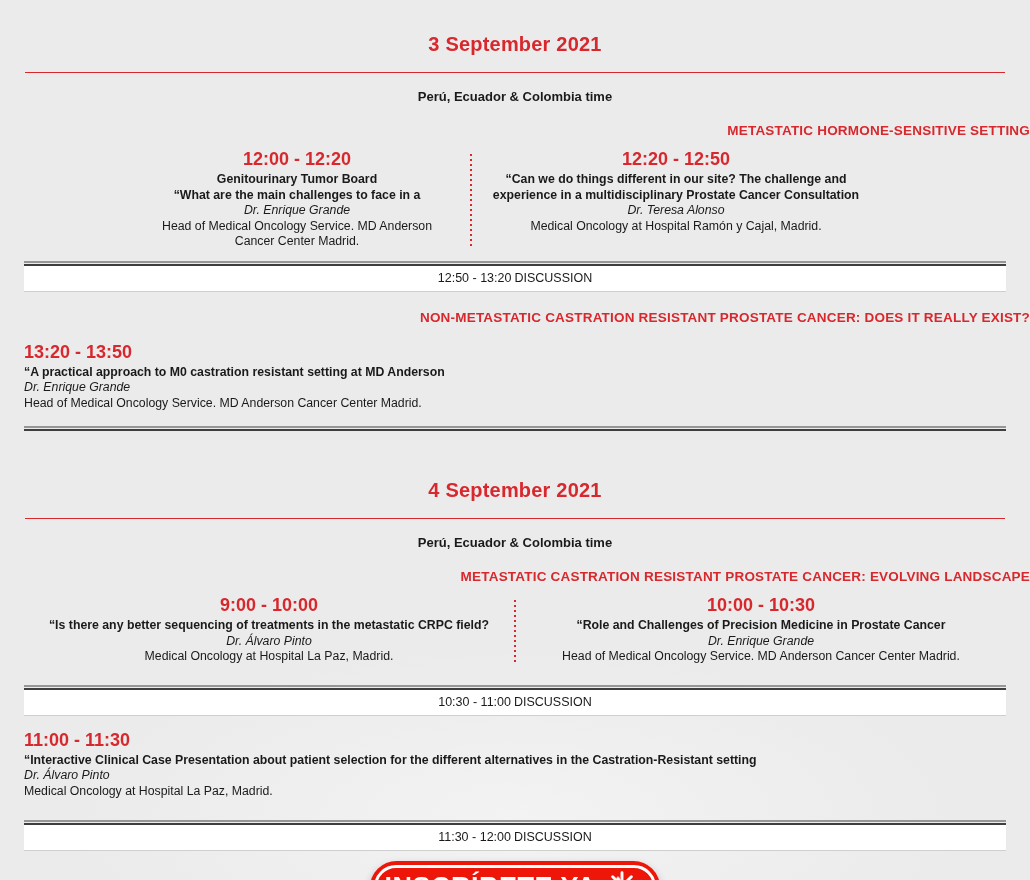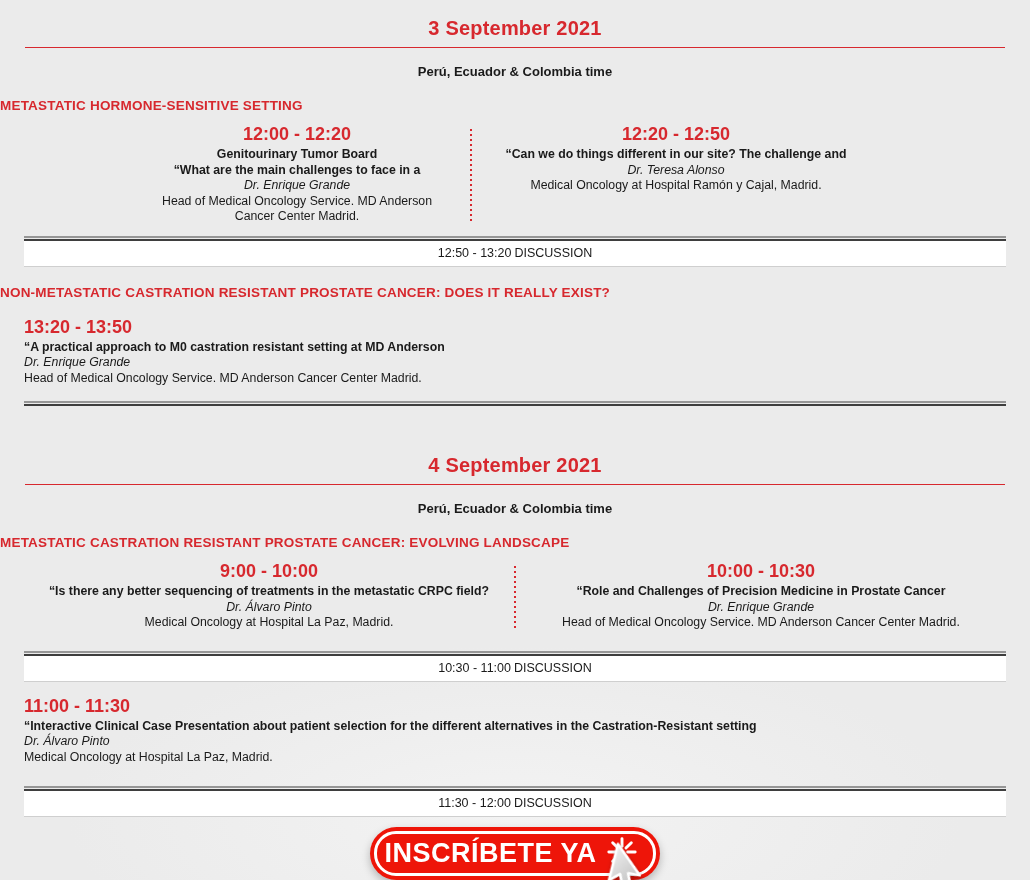--- a/index.html
+++ b/index.html
@@ -9,28 +9,28 @@
     background:#ebebeb;
     overflow:hidden;
     color:#1a1a1a;
   }
   .page{
     width:1030px;height:880px;
     background:radial-gradient(ellipse 62% 28% at 50% 93%, #f3f3f3 0%, #ebebeb 70%);
     padding-top:16px;box-sizing:border-box;
   }
   .date{
-    margin:0;text-align:center;
+    margin:16px;text-align:center;
     font-size:20px;font-weight:bold;color:#d7282e;
     line-height:24px;letter-spacing:.2px;
   }
   .red-rule{height:1px;background:#d7282e;margin:7px 25px 0;}
   .tz{margin-top:16px;text-align:center;font-size:13px;font-weight:bold;color:#1a1a1a;}
   .sec{
-    margin:19px 0 0;text-align:left;
+    margin:19px 0 0;text-align:right;
     font-size:13.5px;font-weight:bold;color:#d7282e;letter-spacing:.2px;
   }
   .sec2{margin-top:18px;}
   .cols{display:flex;margin:14px 24px 0;text-align:center;}
   .colL1{box-sizing:border-box;width:446px;padding-left:100px;}
   .colR1{box-sizing:border-box;flex:1;padding-right:126px;}
   .cols-d2 .col{box-sizing:border-box;width:50%;}
   .vdiv{
     width:2px;align-self:stretch;margin:2px 0;
     background-image:repeating-linear-gradient(to bottom,#d7282e 0 2px,rgba(215,40,46,0) 2px 5px);
@@ -94,20 +94,21 @@
         <div class="t s-line">Genitourinary Tumor Board</div>
         <div class="t s-line">“What are the main challenges to face in a</div>
         <div class="sp s-line">Dr. Enrique Grande</div>
         <div class="af s-line">Head of Medical Oncology Service. MD Anderson</div>
         <div class="af s-line">Cancer Center Madrid.</div>
       </div>
       <div class="vdiv"></div>
       <div class="colR1">
         <div class="time">12:20 - 12:50</div>
         <div class="t s-line">“Can we do things different in our site? The challenge and</div>
+        <div class="t s-line">experience in a multidisciplinary Prostate Cancer Consultation</div>
         <div class="sp s-line">Dr. Teresa Alonso</div>
         <div class="af s-line">Medical Oncology at Hospital Ramón y Cajal, Madrid.</div>
       </div>
     </div>
 
     <div class="disc">
       <div class="rl-g"></div>
       <div class="rl-d"></div>
       <div class="bar">
         <span class="bt">12:50 - 13:20</span><span class="bl">DISCUSSION</span>

